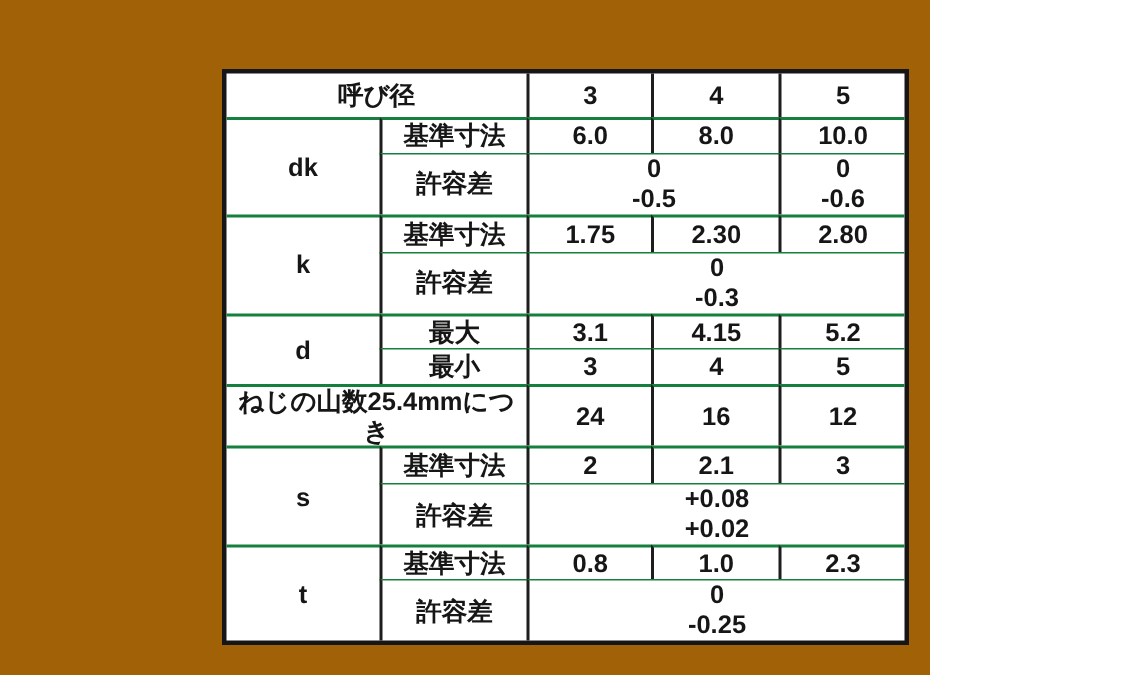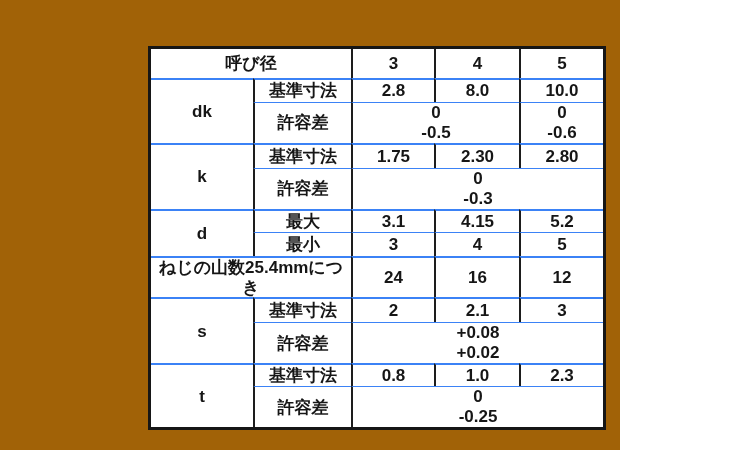--- a/index.html
+++ b/index.html
@@ -20,21 +20,21 @@
     left: 148px; top: 46px;
     width: 458px;
     table-layout: fixed;
     border-collapse: separate;
     border-spacing: 0;
     border: 3px solid #161616;
     background: #ffffff;
   }
   .spec td {
     border-left: 2px solid #1d1d1d;
-    border-top: 2px solid #3b82f6;
+    border-top: 2px solid #15803d;
     text-align: center;
     vertical-align: middle;
     font-weight: bold;
     font-size: 17px;
     line-height: 1.15;
     padding: 0 1px;
     overflow: hidden;
   }
   .spec tr.top td { border-top: none; }
   .spec tr.sub td { border-top-width: 1px; }
@@ -59,21 +59,21 @@
       <tr class="top" style="height:29px">
         <td class="c1" colspan="2">呼び径</td>
         <td>3</td>
         <td>4</td>
         <td>5</td>
       </tr>
 
       <tr class="grp" style="height:24px">
         <td class="c1" rowspan="2">dk</td>
         <td>基準寸法</td>
-        <td>2.8</td>
+        <td>6.0</td>
         <td>8.0</td>
         <td>10.0</td>
       </tr>
       <tr class="sub" style="height:39px">
         <td>許容差</td>
         <td class="tol" colspan="2">0
 -0.5</td>
         <td class="tol">0
 -0.6</td>
       </tr>

